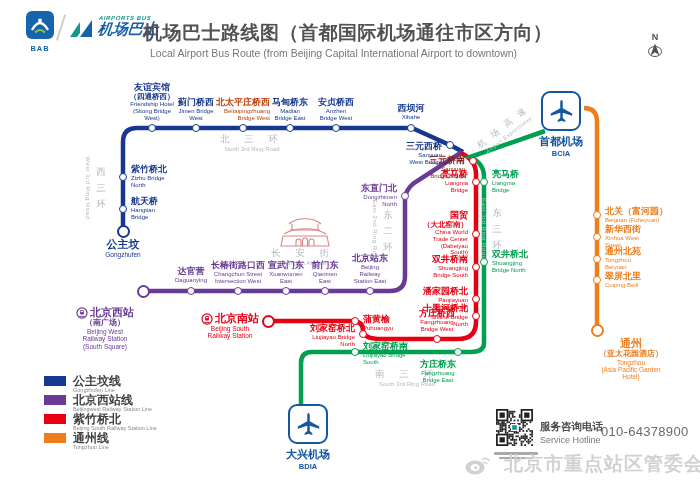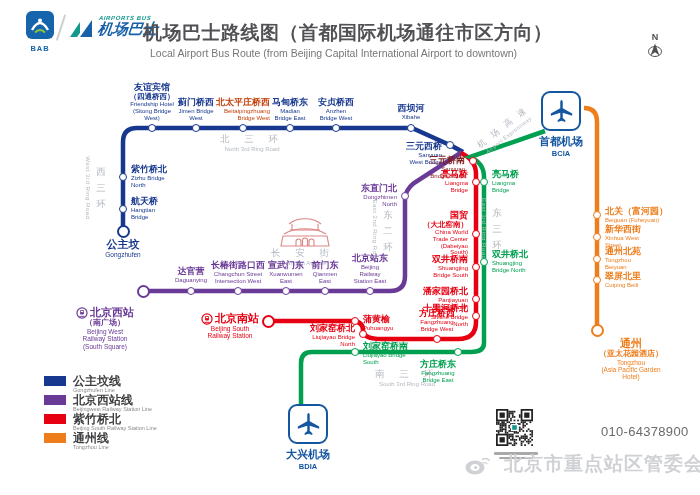--- a/index.html
+++ b/index.html
@@ -548,20 +548,24 @@
         <rect x="1.7619047619047619" y="26.428571428571427" width="8.80952380952381" height="8.80952380952381" fill="#fff"></rect>
         <rect x="3.5238095238095237" y="28.19047619047619" width="5.285714285714286" height="5.285714285714286" fill="#222"></rect>
         <rect x="15" y="15" width="7" height="7" fill="#fff"></rect>
         <rect x="16.2" y="16.2" width="4.6" height="4.6" fill="#13998c"></rect>
       </svg>
   </div>
   <div class="abs qr-cap">
     <div class="bar" style="width:44px"></div>
     <div class="bar" style="width:34px"></div>
   </div>
+  <div class="abs hotline">
+    <div class="hl-zh">服务咨询电话</div>
+    <div class="hl-en">Service Hotline</div>
+  </div>
   <div class="abs phone">010-64378900</div>
 
   <div class="abs watermark">
     <svg width="28" height="24" viewBox="0 0 28 24">
       <ellipse cx="11" cy="15.5" rx="9.5" ry="7" fill="#d0d1d4"></ellipse>
       <ellipse cx="11" cy="15.5" rx="4.6" ry="3.6" fill="#ffffff"></ellipse>
       <circle cx="11.7" cy="15.5" r="1.6" fill="#d0d1d4"></circle>
       <path d="M18 7.5 Q22.5 5 25.5 8.5" stroke="#d0d1d4" stroke-width="1.6" fill="none"></path>
       <path d="M18.5 11 Q21.5 9.8 23.3 12" stroke="#d0d1d4" stroke-width="1.3" fill="none"></path>
     </svg>

